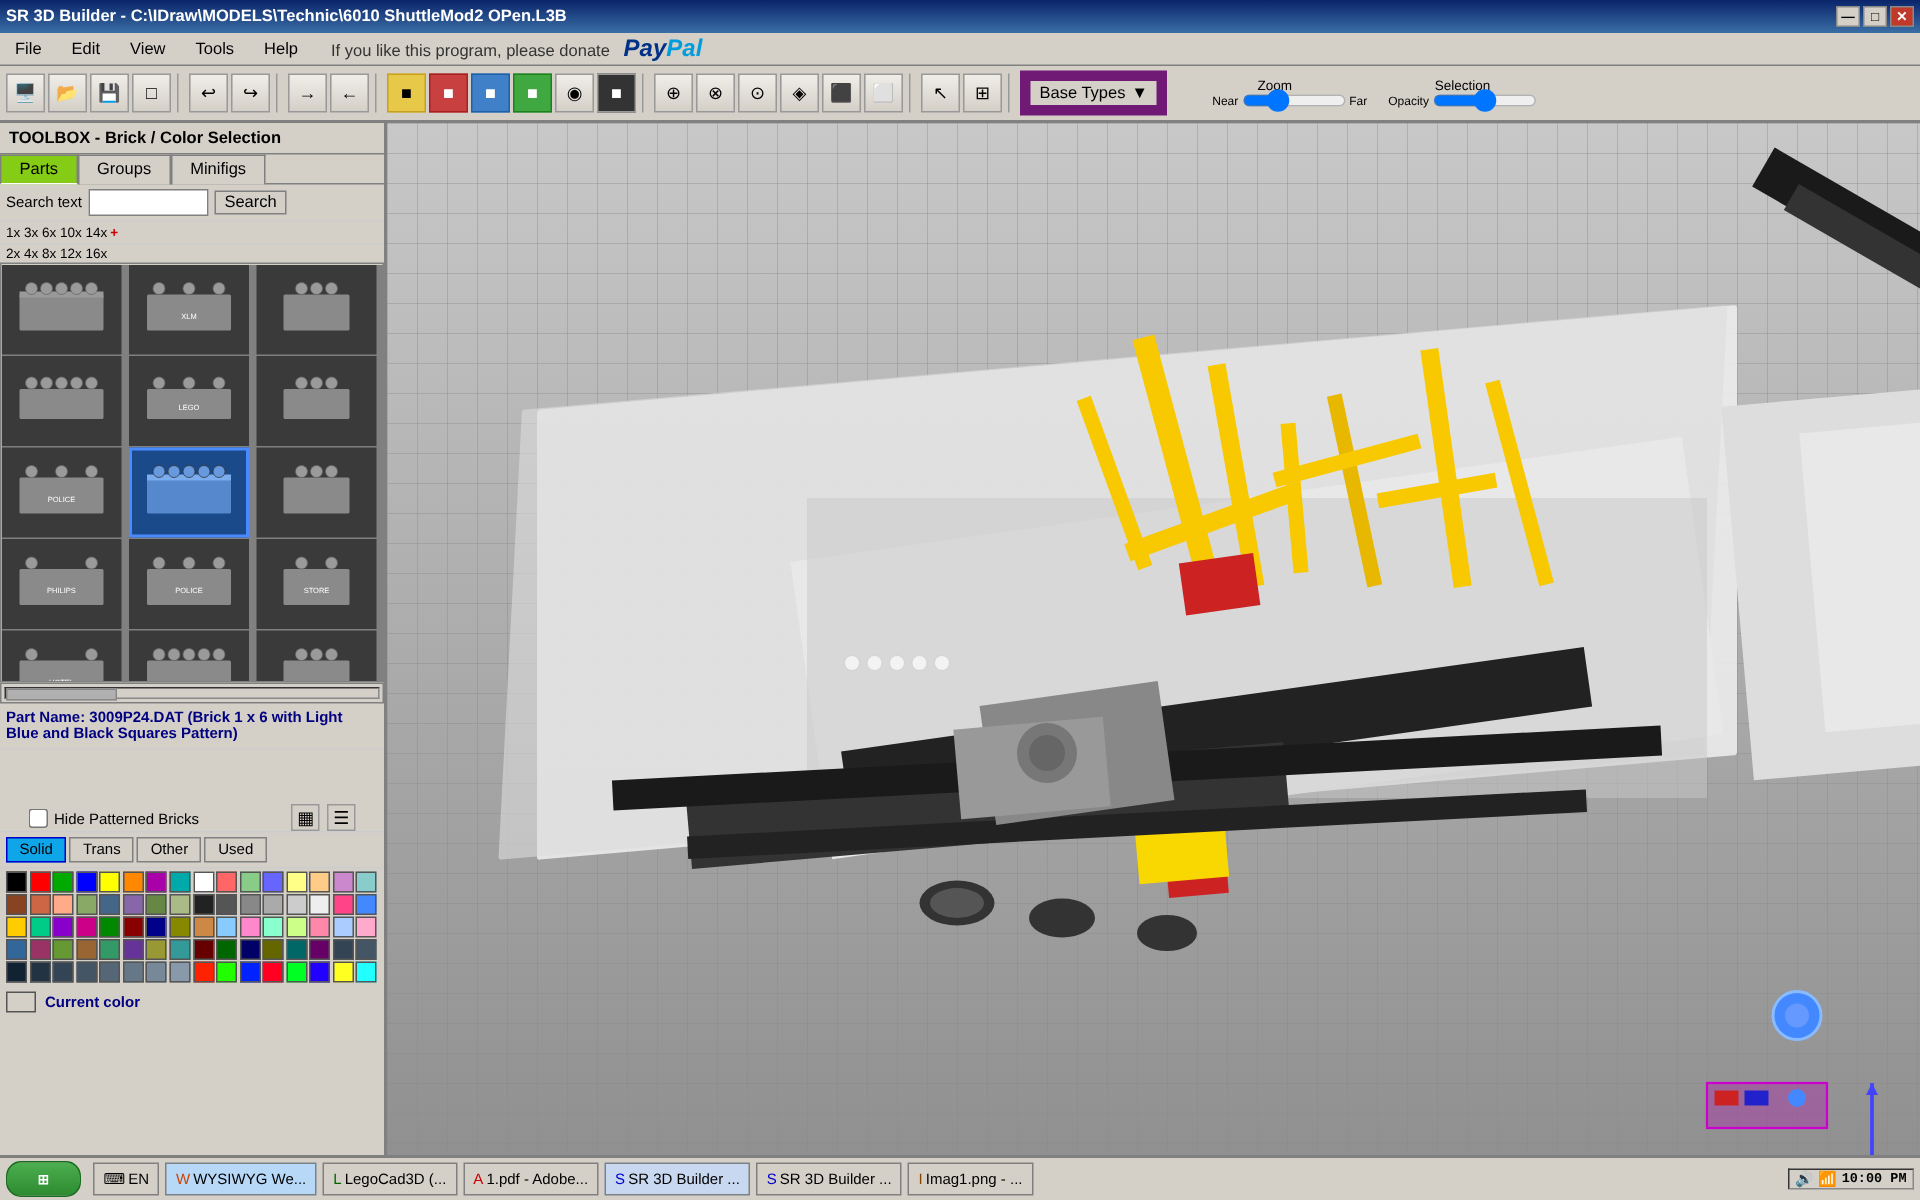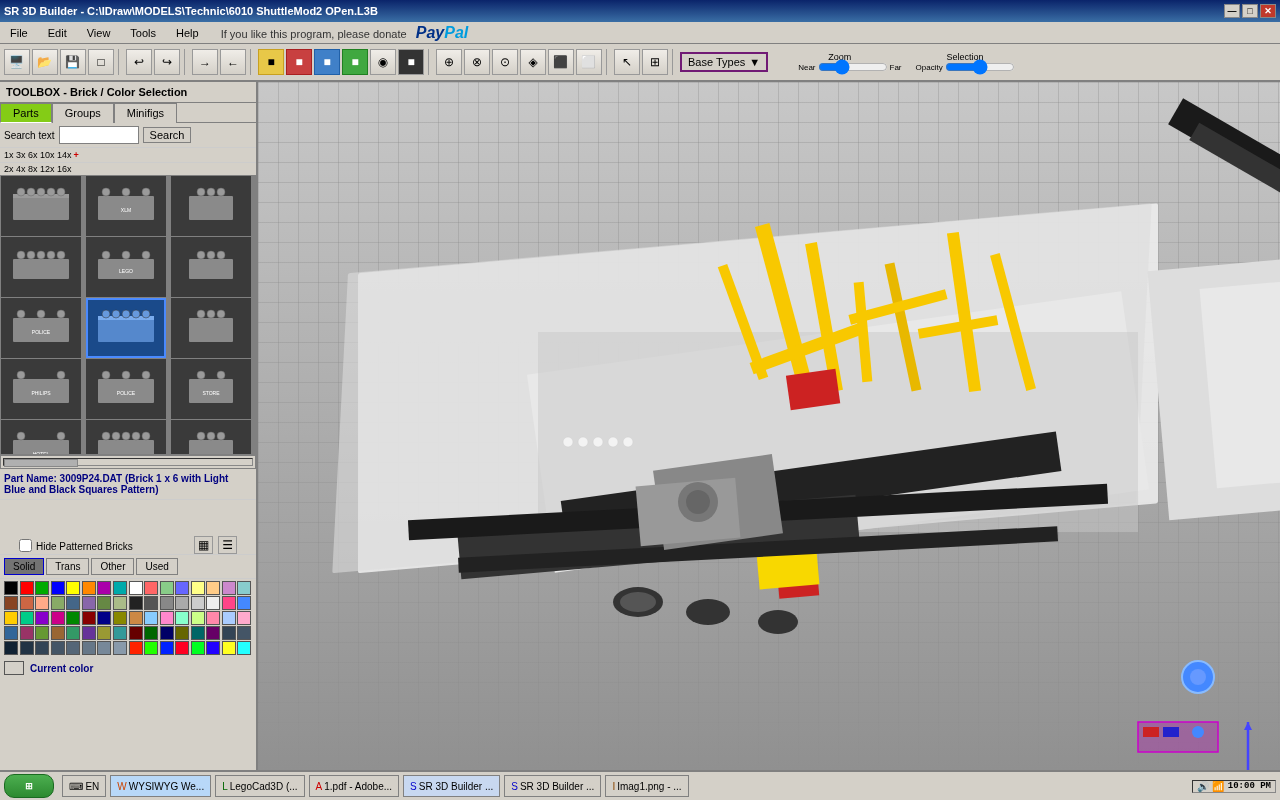--- a/index.html
+++ b/index.html
@@ -48,21 +48,21 @@
       border: 1px solid #999;
       background: linear-gradient(to bottom, #f0ede8, #d4d0c8);
       display: flex; align-items: center; justify-content: center;
       cursor: pointer; font-size: 12px;
     }
     .toolbar-separator { width: 4px; height: 26px; border-left: 1px solid #999; margin: 0 2px; }
 
     
     #base-types-area {
       display: flex; align-items: center; gap: 4px;
-      border: 2px solid #701a75;
+      border: 7px solid #701a75;
       padding: 2px 6px;
       background: #d4d0c8;
       cursor: pointer;
     }
 
     
     #zoom-area {
       display: flex; align-items: center; gap: 6px; margin-left: 8px;
     }
     .slider-container { display: flex; flex-direction: column; align-items: center; }
@@ -151,21 +151,21 @@
     }
     #color-filter-row {
       display: flex; gap: 2px; padding: 3px 4px;
       border-top: 1px solid #ccc;
       border-bottom: 1px solid #ccc;
     }
     .filter-btn {
       padding: 2px 8px; border: 1px solid #808080;
       background: #d4d0c8; cursor: pointer; font-size: 10px;
     }
-    .filter-btn.active { background: #737373; border-color: #0000cc; }
+    .filter-btn.active { background: #0ea5e9; border-color: #0000cc; }
     #color-grid {
       display: grid;
       grid-template-columns: repeat(16, 1fr);
       gap: 1px;
       padding: 2px 4px;
     }
     .color-cell {
       width: 14px; height: 14px;
       border: 1px solid #555;
       cursor: pointer;

